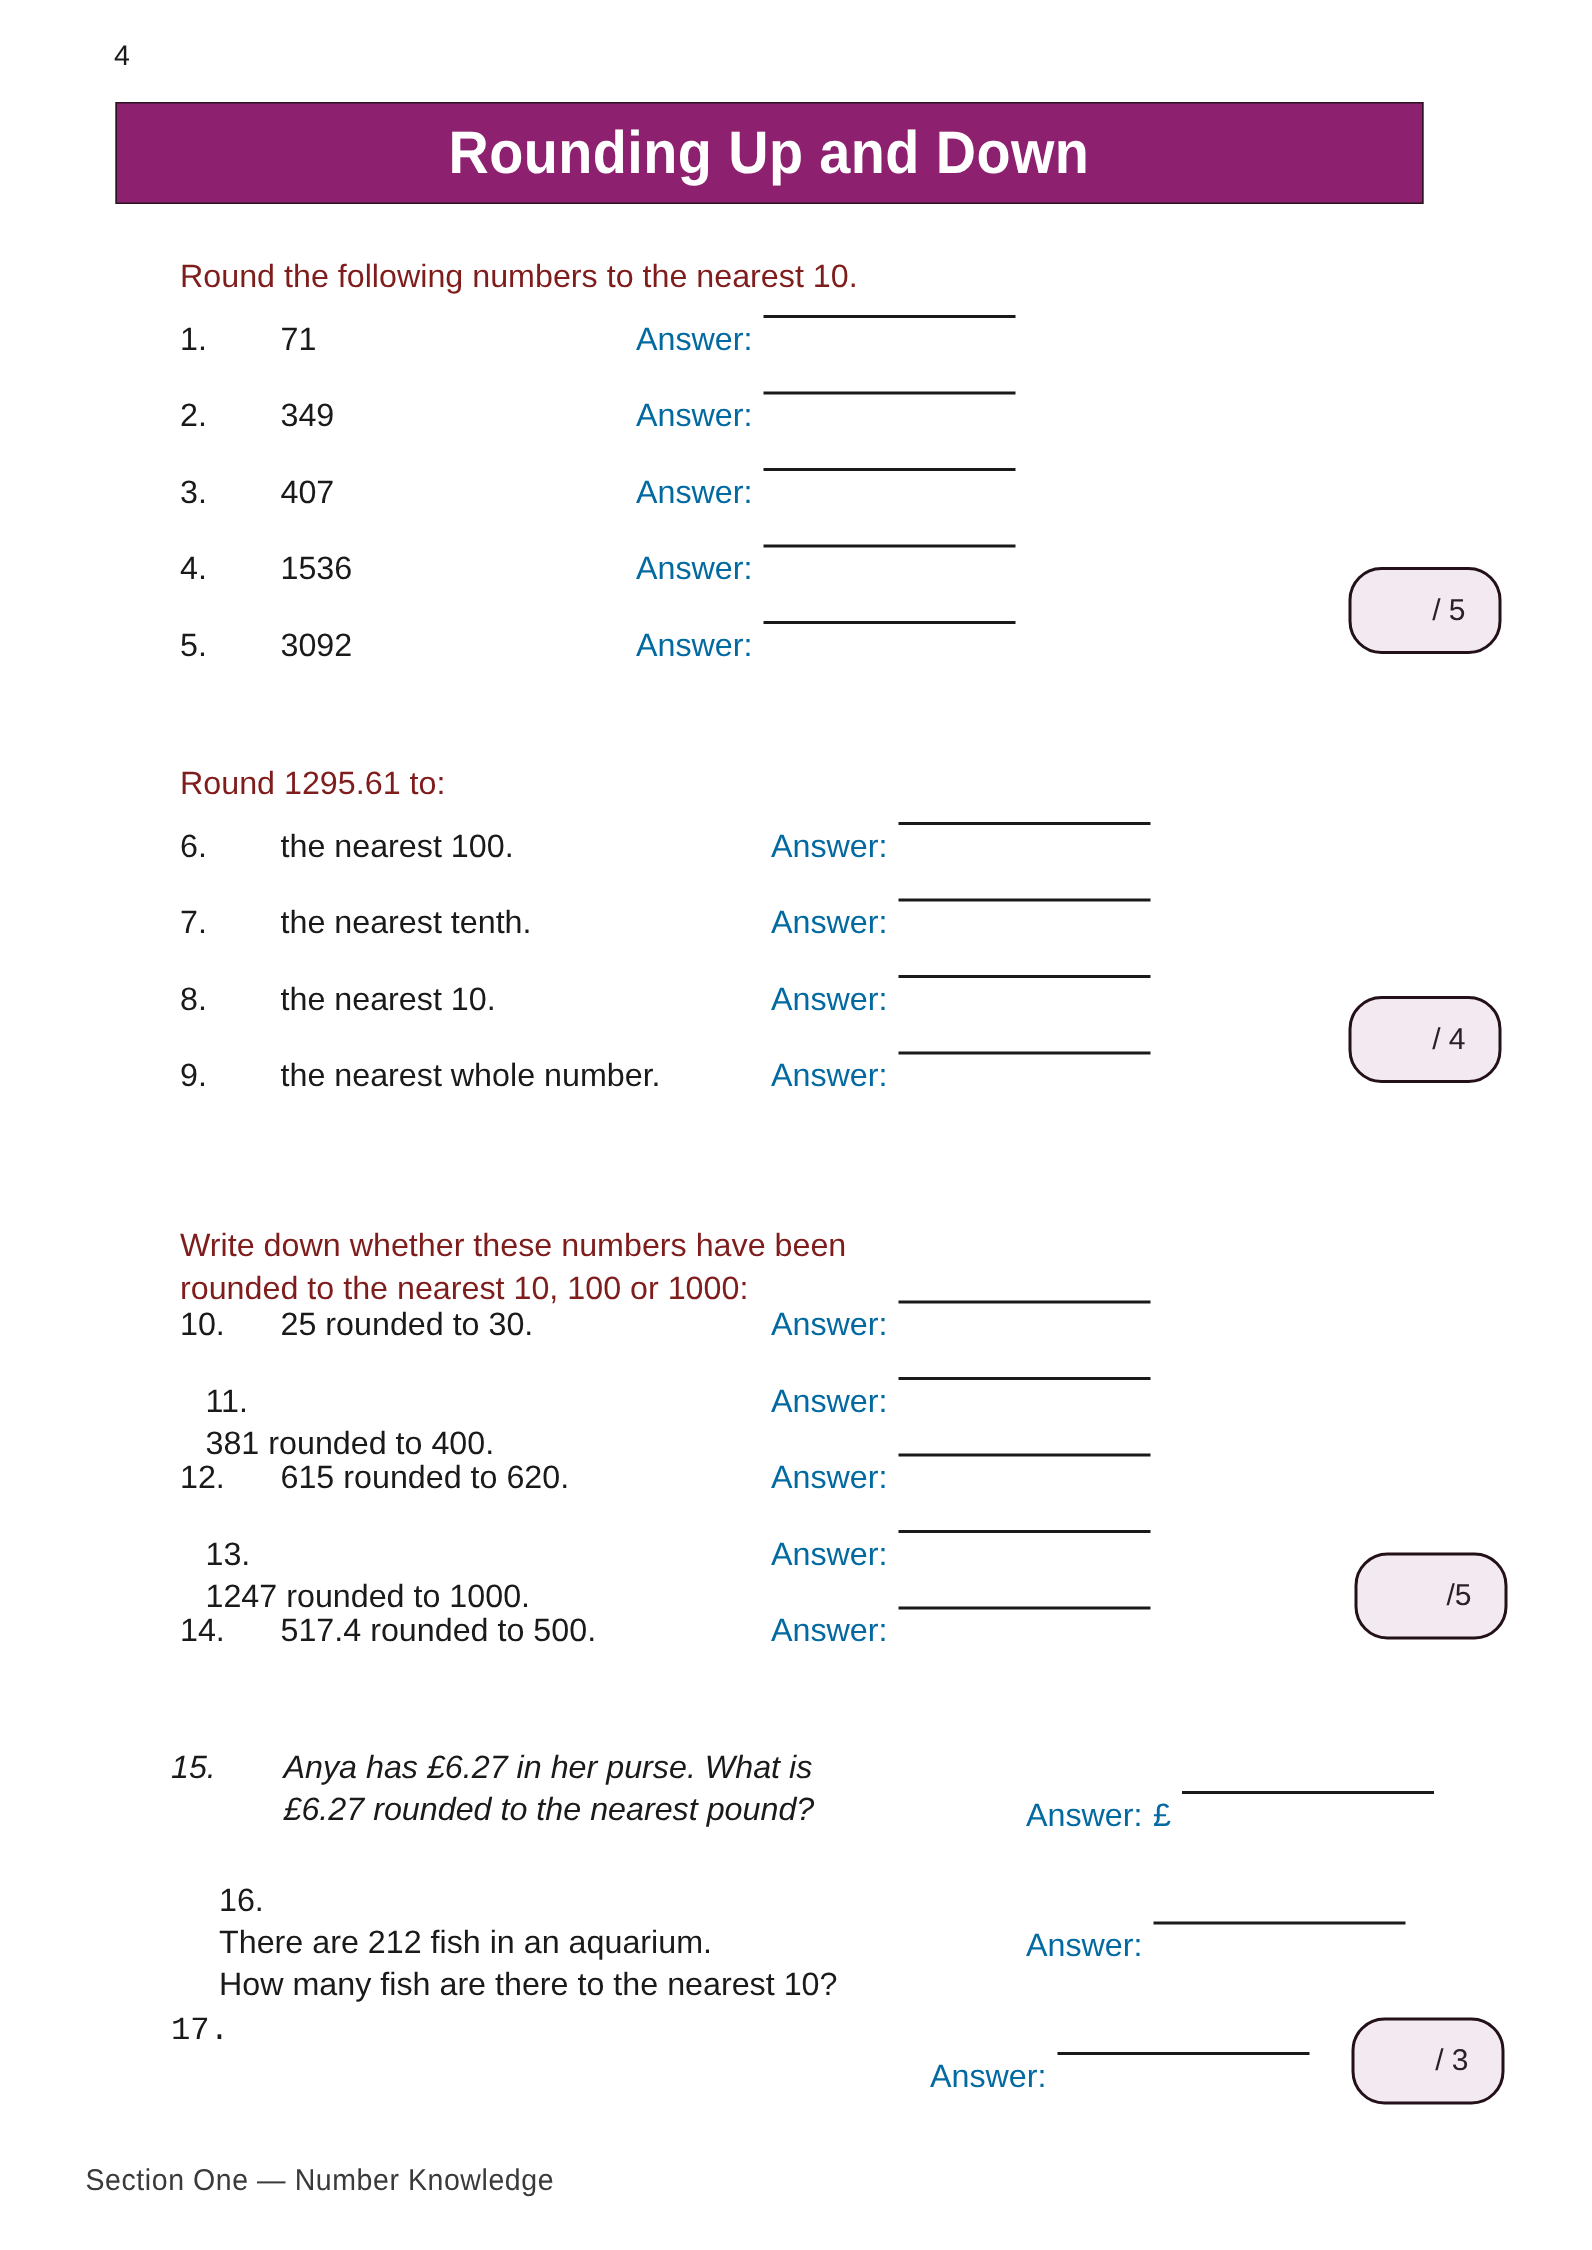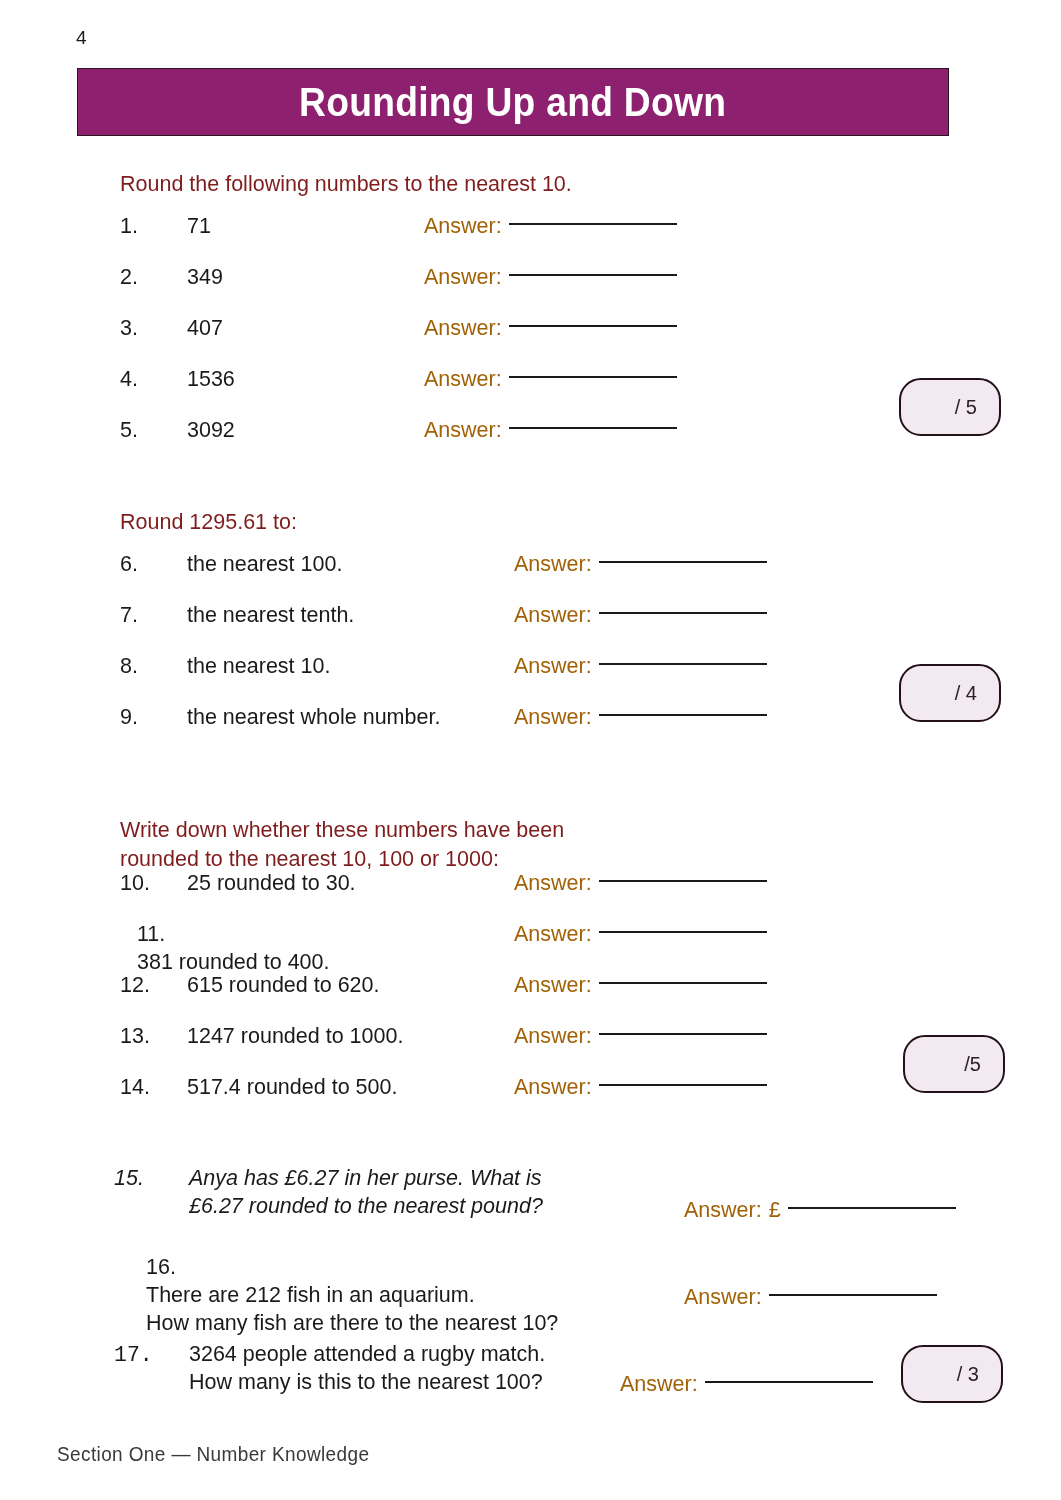--- a/index.html
+++ b/index.html
@@ -88,23 +88,23 @@
   }
 
   
   .blockA .qnum { width: 50px; }
   .blockA .qtext { width: auto; }
 
   .answer {
     position: absolute;
     font-size: 21.5px;
     line-height: 28px;
-    color: #a16207;
+    color: #0369a1;
     display: flex;
-    align-items: center;
+    align-items: flex-start;
     white-space: nowrap;
   }
   .answer-label { margin-right: 7px; }
   .answer-currency { margin-right: 7px; }
   .answer-line {
     display: inline-block;
     width: 168px;
     border-bottom: 2px solid #1a1a1a;
     height: 1px;
     position: relative;
@@ -267,21 +267,21 @@
 
   <div class="qrow blockA" style="left:120px; top:971px;">
     <span class="qnum">12.</span>
     <span class="qtext">615 rounded to 620.</span>
   </div>
   <div class="answer" style="left:514px; top:971px;">
     <span class="answer-label">Answer:</span>
     <span class="answer-line"></span>
   </div>
 
-  <div class="qrow blockA" style="left:120px; top:1022px;">
+  <div class="qrow blockA" style="left:120px; top:1022px;flex-direction:column;">
     <span class="qnum">13.</span>
     <span class="qtext">1247 rounded to 1000.</span>
   </div>
   <div class="answer" style="left:514px; top:1022px;">
     <span class="answer-label">Answer:</span>
     <span class="answer-line"></span>
   </div>
 
   <div class="qrow blockA" style="left:120px; top:1073px;">
     <span class="qnum">14.</span>
@@ -312,22 +312,20 @@
     <span class="qtext">There are 212 fish in an aquarium.
 How many fish are there to the nearest 10?</span>
   </div>
   <div class="answer" style="left:684px; top:1283px;">
     <span class="answer-label">Answer:</span>
     <span class="answer-line"></span>
   </div>
 
   <div class="qrow" style="left:114px; top:1340px;">
     <span class="qnum" style="width:58px;font-family:Liberation Mono, monospace;">17.</span>
-    <span class="qtext">3264 people attended a rugby match.
-How many is this to the nearest 100?</span>
   </div>
   <div class="answer" style="left:620px; top:1370px;">
     <span class="answer-label">Answer:</span>
     <span class="answer-line"></span>
   </div>
 
   <div class="score-box" style="left:901px; top:1345px; width:102px; height:58px;">
     <span>/ 3</span>
   </div>
 

